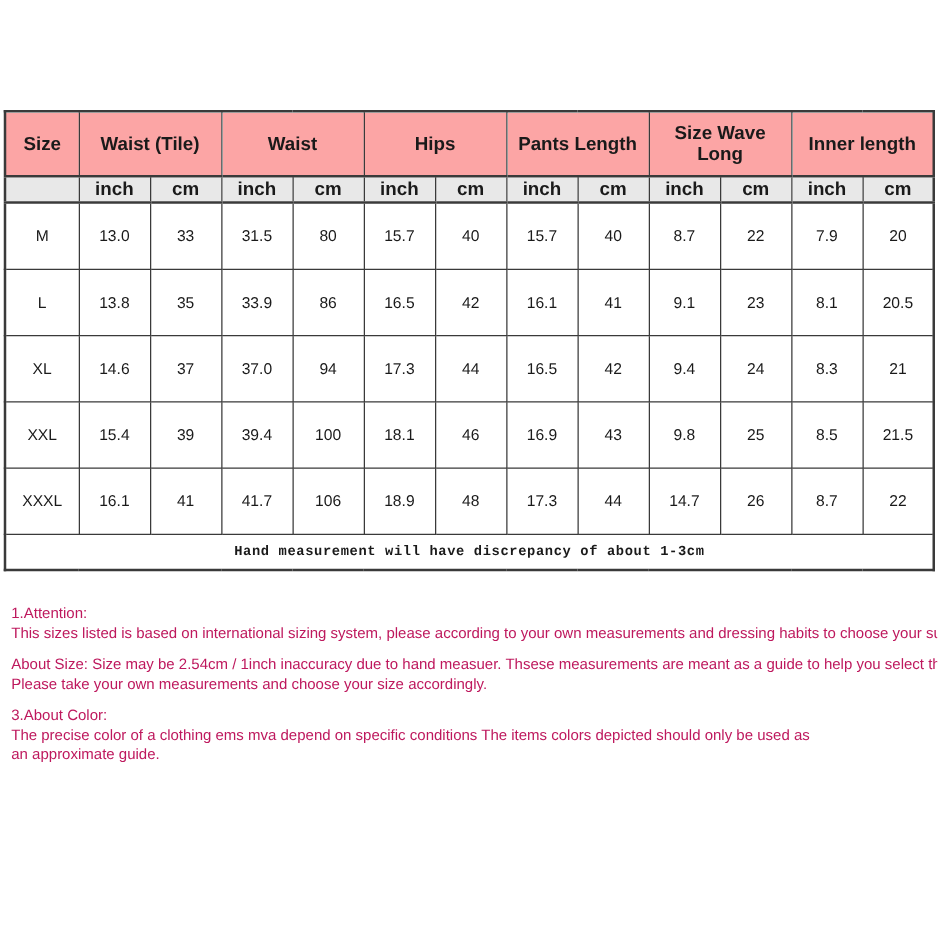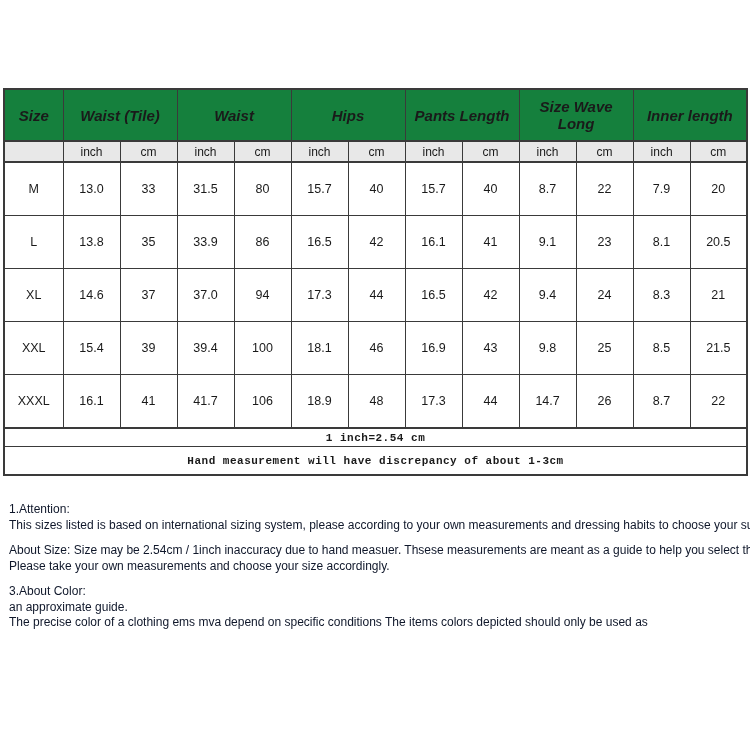--- a/index.html
+++ b/index.html
@@ -31,53 +31,52 @@
   table.size-chart th,
   table.size-chart td {
     border: 1px solid #3a3a3a;
     text-align: center;
     vertical-align: middle;
     padding: 0;
     overflow: hidden;
   }
   tr.main-header th {
     height: 50px;
-    background: #15803d;
+    background: #fca5a5;
     font-weight: bold;
     font-size: 15px;
     line-height: 17px;
     border-bottom-width: 2px;
-    font-style: italic;
   }
   tr.unit-header th {
     height: 19px;
     background: #e8e8e8;
-    font-weight: normal;
-    font-size: 12px;
+    font-weight: bold;
+    font-size: 15px;
     border-bottom-width: 2px;
   }
   tbody.data-rows td {
     height: 52px;
     background: #ffffff;
     font-size: 12.5px;
   }
   tr.footer-note-row td {
     font-family: "Liberation Mono", monospace;
     font-weight: bold;
     font-size: 11px;
     background: #ffffff;
     letter-spacing: 0.5px;
   }
   tr.footer-note-row.first td { height: 17px; border-top-width: 2px; }
   tr.footer-note-row.second td { height: 27px; font-family: Liberation Mono, monospace; }
   .notes {
     padding: 26px 8px 0 9px;
     font-size: 12px;
     line-height: 15.5px;
-    color: #0f172a;
+    color: #be185d;
   }
   .note { margin: 0 0 10px 0; }
   .note-line { white-space: nowrap; }
 </style>
 </head>
 <body>
 
 <div class="page">
 
   <div class="chart-wrap">
@@ -194,39 +193,36 @@
             <td>48</td>
             <td>17.3</td>
             <td>44</td>
             <td>14.7</td>
             <td>26</td>
             <td>8.7</td>
             <td>22</td>
           </tr>
         </tbody>
       <tbody>
-        <tr class="footer-note-row first">
-          <td colspan="13">1 inch=2.54 cm</td>
-        </tr>
         <tr class="footer-note-row second">
           <td colspan="13">Hand measurement will have discrepancy of about 1-3cm</td>
         </tr>
       </tbody>
     </table>
   </div>
 
   <div class="notes" id="notes">
       <div class="note">
         <div class="note-line">1.Attention:</div>
         <div class="note-line">This sizes listed is based on international sizing system, please according to your own measurements and dressing habits to choose your suitable size.</div>
       </div>
       <div class="note">
         <div class="note-line">About Size: Size may be 2.54cm / 1inch inaccuracy due to hand measuer. Thsese measurements are meant as a guide to help you select the correct size.</div>
         <div class="note-line">Please take your own measurements and choose your size accordingly.</div>
       </div>
       <div class="note">
         <div class="note-line">3.About Color:</div>
+        <div class="note-line">The precise color of a clothing ems mva depend on specific conditions The items colors depicted should only be used as</div>
         <div class="note-line">an approximate guide.</div>
-        <div class="note-line">The precise color of a clothing ems mva depend on specific conditions The items colors depicted should only be used as</div>
       </div>
     </div>
 
 </div>
 
 </body></html>

